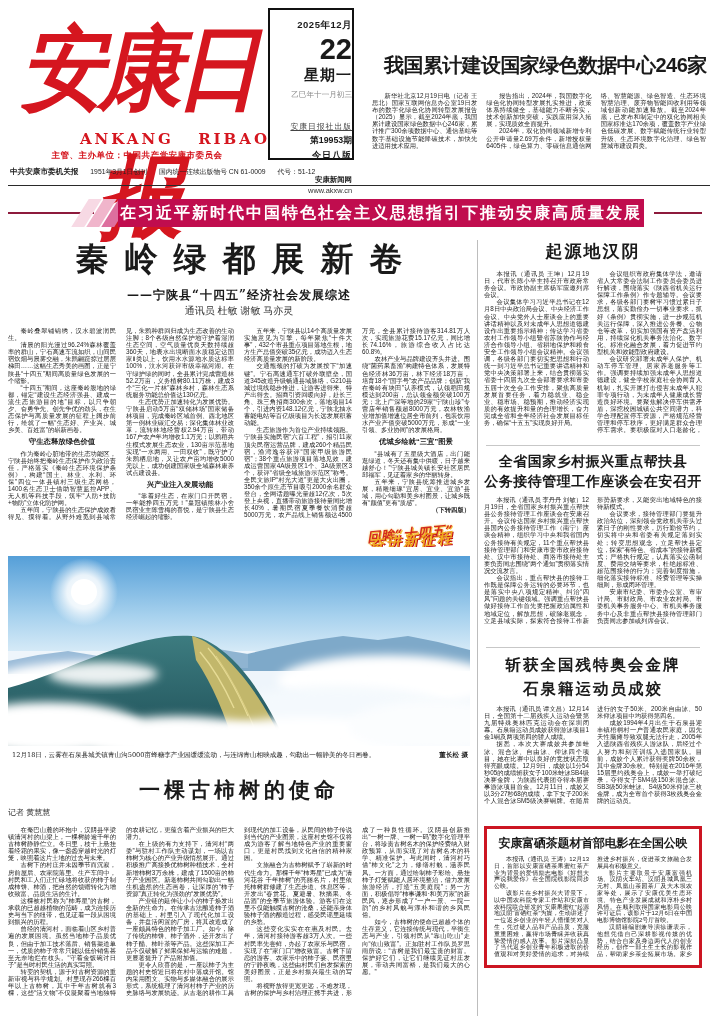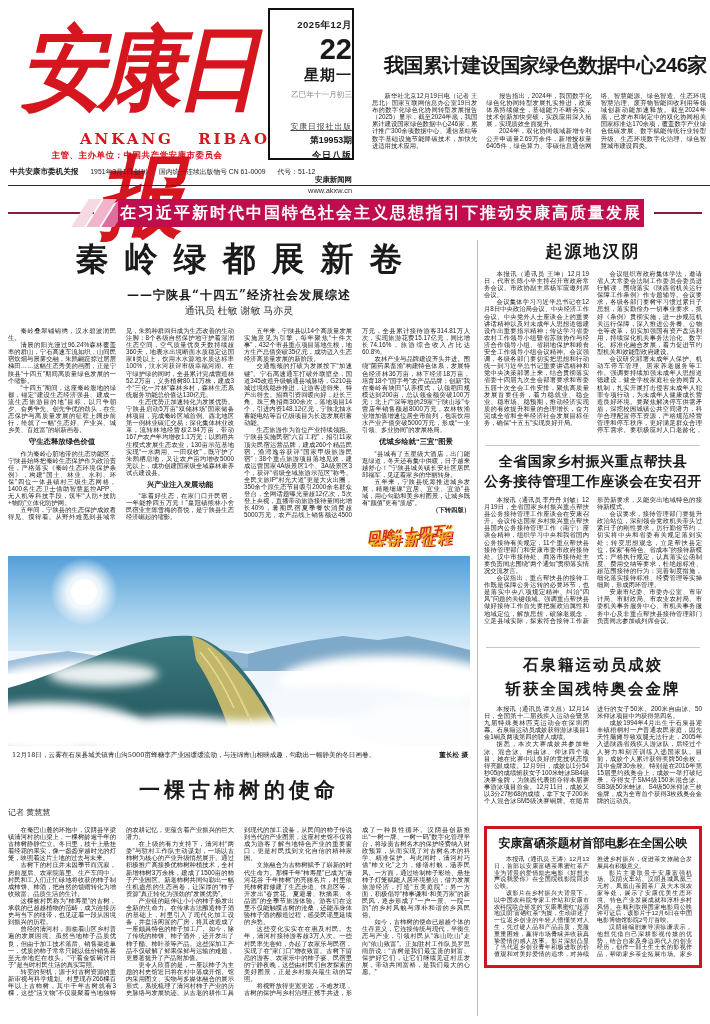--- a/index.html
+++ b/index.html
@@ -257,22 +257,22 @@
           <p>会议指出，重点帮扶县的接待工作既是保障公务运转的必要环节，也是落实中央八项规定精神、纠治“四风”问题的关键领域。强调重点帮扶县做好接待工作首先要把握政治属性和地域定位，解放思想，破除老观念，立足县域实际，探索符合接待工作新形势新要求，又能突出地域特色的接待新模式。</p>
           <p>会议要求，接待管理部门要提升政治站位，深刻领会党政机关带头过紧日子的刚性要求，厉行勤俭节约，切实将中央和省委有关规定落到实处；转变思想观念，立足帮扶县定位，探索“有特色、省成本”的接待新模式；严格执行规定，认真落实公函制度、费用交纳等要求，杜绝超标准、超范围接待的行为；完善制度措施，细化落实接待标准、经费管理等实操细则，形成闭环管理。</p>
           <p>安康市纪委、市委办公室、市审计局、市财政局、市农业农村局、市委机关事务服务中心、市机关事务服务中心及非重点帮扶县接待管理部门负责同志参加或列席会议。</p>
         </div>
     </section>
 
     <div class="rail-rule"></div>
 
     <section class="athlete">
       <h3>
+        <span>斩获全国残特奥会金牌</span>
         <span>石泉籍运动员成姣</span>
-        <span>斩获全国残特奥会金牌</span>
       </h3>
       <div class="athlete-body body-text">
           <p>本报讯（通讯员 谭文昌）12月14日，全国第十二届残疾人运动会暨第九届特殊奥林匹克运动会在深圳闭幕。石泉籍运动员成姣获得游泳项目1金1铜及两项第四的骄人成绩。</p>
           <p>据悉，本次大赛成姣共参加蛙泳、混合泳、自由泳、仰泳四个项目，她在比赛中以良好的竞技状态取得亮眼成绩。12月9日，成姣以1分54秒05的成绩斩获女子100米蛙泳SB4级决赛金牌，为陕西代表团夺得本届赛事游泳项目首金。12月11日，成姣又以3分27秒68的成绩，拿下女子200米个人混合泳SM5级决赛铜牌。在随后进行的女子50米、200米自由泳、50米仰泳项目中均获得第四名。</p>
           <p>成姣1994年4月出生于石泉县迎丰镇梧桐村一户普通农民家庭，因先天性脑瘫导致双腿无法行走，2005年入选陕西省残疾人游泳队，后经过个人努力和刻苦训练入选国家队。目前，成姣个人累计获得奖牌50余枚，其中金牌30余枚。特别是在2016年第15届里约残奥会上，成姣一举打破纪录，夺得女子SM4级150米混合泳、SB3级50米蛙泳、S4级50米仰泳三枚金牌，成为全市首个获得3枚残奥会金牌的运动员。</p>
         </div>
     </section>
 
     <section class="movie">
       <h3>安康富硒茶题材首部电影在全国公映</h3>

